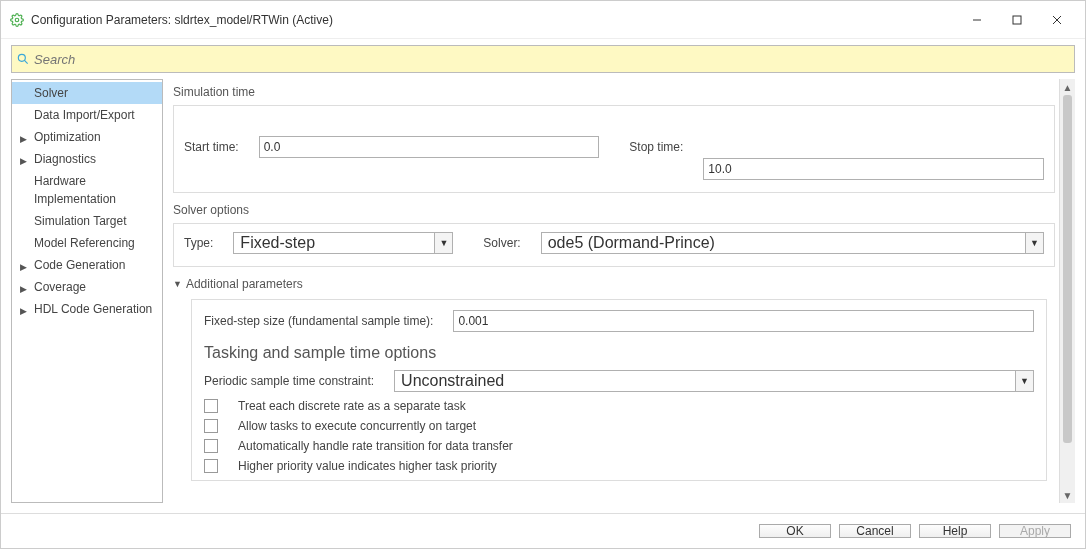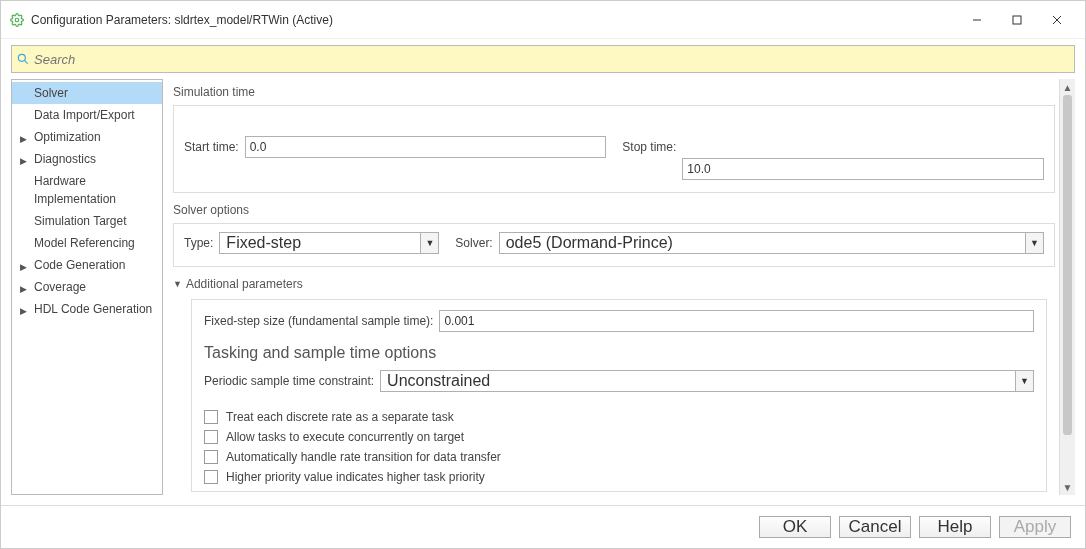--- a/index.html
+++ b/index.html
@@ -141,21 +141,21 @@
     }
     .group {
       border: 1px solid #ddd;
       padding: 8px 10px;
       margin-bottom: 10px;
       background: #fff;
     }
     .row {
       display: flex;
       align-items: center;
-      gap: 6px;
+      gap: 20px;
       margin-bottom: 4px;
       justify-content: center;
     }
     .row label {
       font-size: 12px;
       color: #444;
       white-space: nowrap;
     }
     .text-input, .dd-input {
       height: 22px;
@@ -204,45 +204,45 @@
       margin: 0 8px 10px 18px;
     }
     .subsection-label {
       font-size: 16px;
       color: #555;
       margin: 6px 0 8px 0;
     }
     .checkbox-row {
       display: flex;
       align-items: center;
-      gap: 8px;
+      gap: 20px;
       padding: 3px 0;
       font-size: 12px;
       color: #444;
     }
     .checkbox {
       width: 14px;
       height: 14px;
       border: 1px solid #999;
       background: #fff;
     }
     .footer {
       border-top: 1px solid #ddd;
       padding: 10px 14px;
       display: flex;
       justify-content: flex-end;
       gap: 8px;
       background: #fff;
     }
     .footer-btn {
       width: 72px;
-      height: 22px;
+      height: 14px;
       border: 1px solid #aaa;
       background: linear-gradient(#fdfdfd, #efefef);
-      font-size: 17px;
+      font-size: 12px;
       display: flex;
       align-items: center;
       justify-content: center;
       color: #333;
     }
     .footer-btn.disabled {
       color: #aaa;
       background: #f3f3f3;
     }
   </style>
@@ -341,21 +341,21 @@
         </div>
 
         <div class="subgroup">
           <div class="row" style="margin-bottom:12px">
             <label>Fixed-step size (fundamental sample time):</label>
             <input class="text-input" style="flex: 1 1 0%;" value="0.001">
           </div>
 
           <div class="subsection-label">Tasking and sample time options</div>
 
-          <div class="row" style="margin-bottom:15px">
+          <div class="row" style="margin-bottom:4px">
             <label>Periodic sample time constraint:</label>
             <div class="dd" style="flex:1">
               <div class="dd-text">Unconstrained</div>
               <div class="dd-btn">▼</div>
             </div>
           </div>
 
           <div class="checkbox-row">
             <div class="checkbox"></div>
             <span>Treat each discrete rate as a separate task</span>

